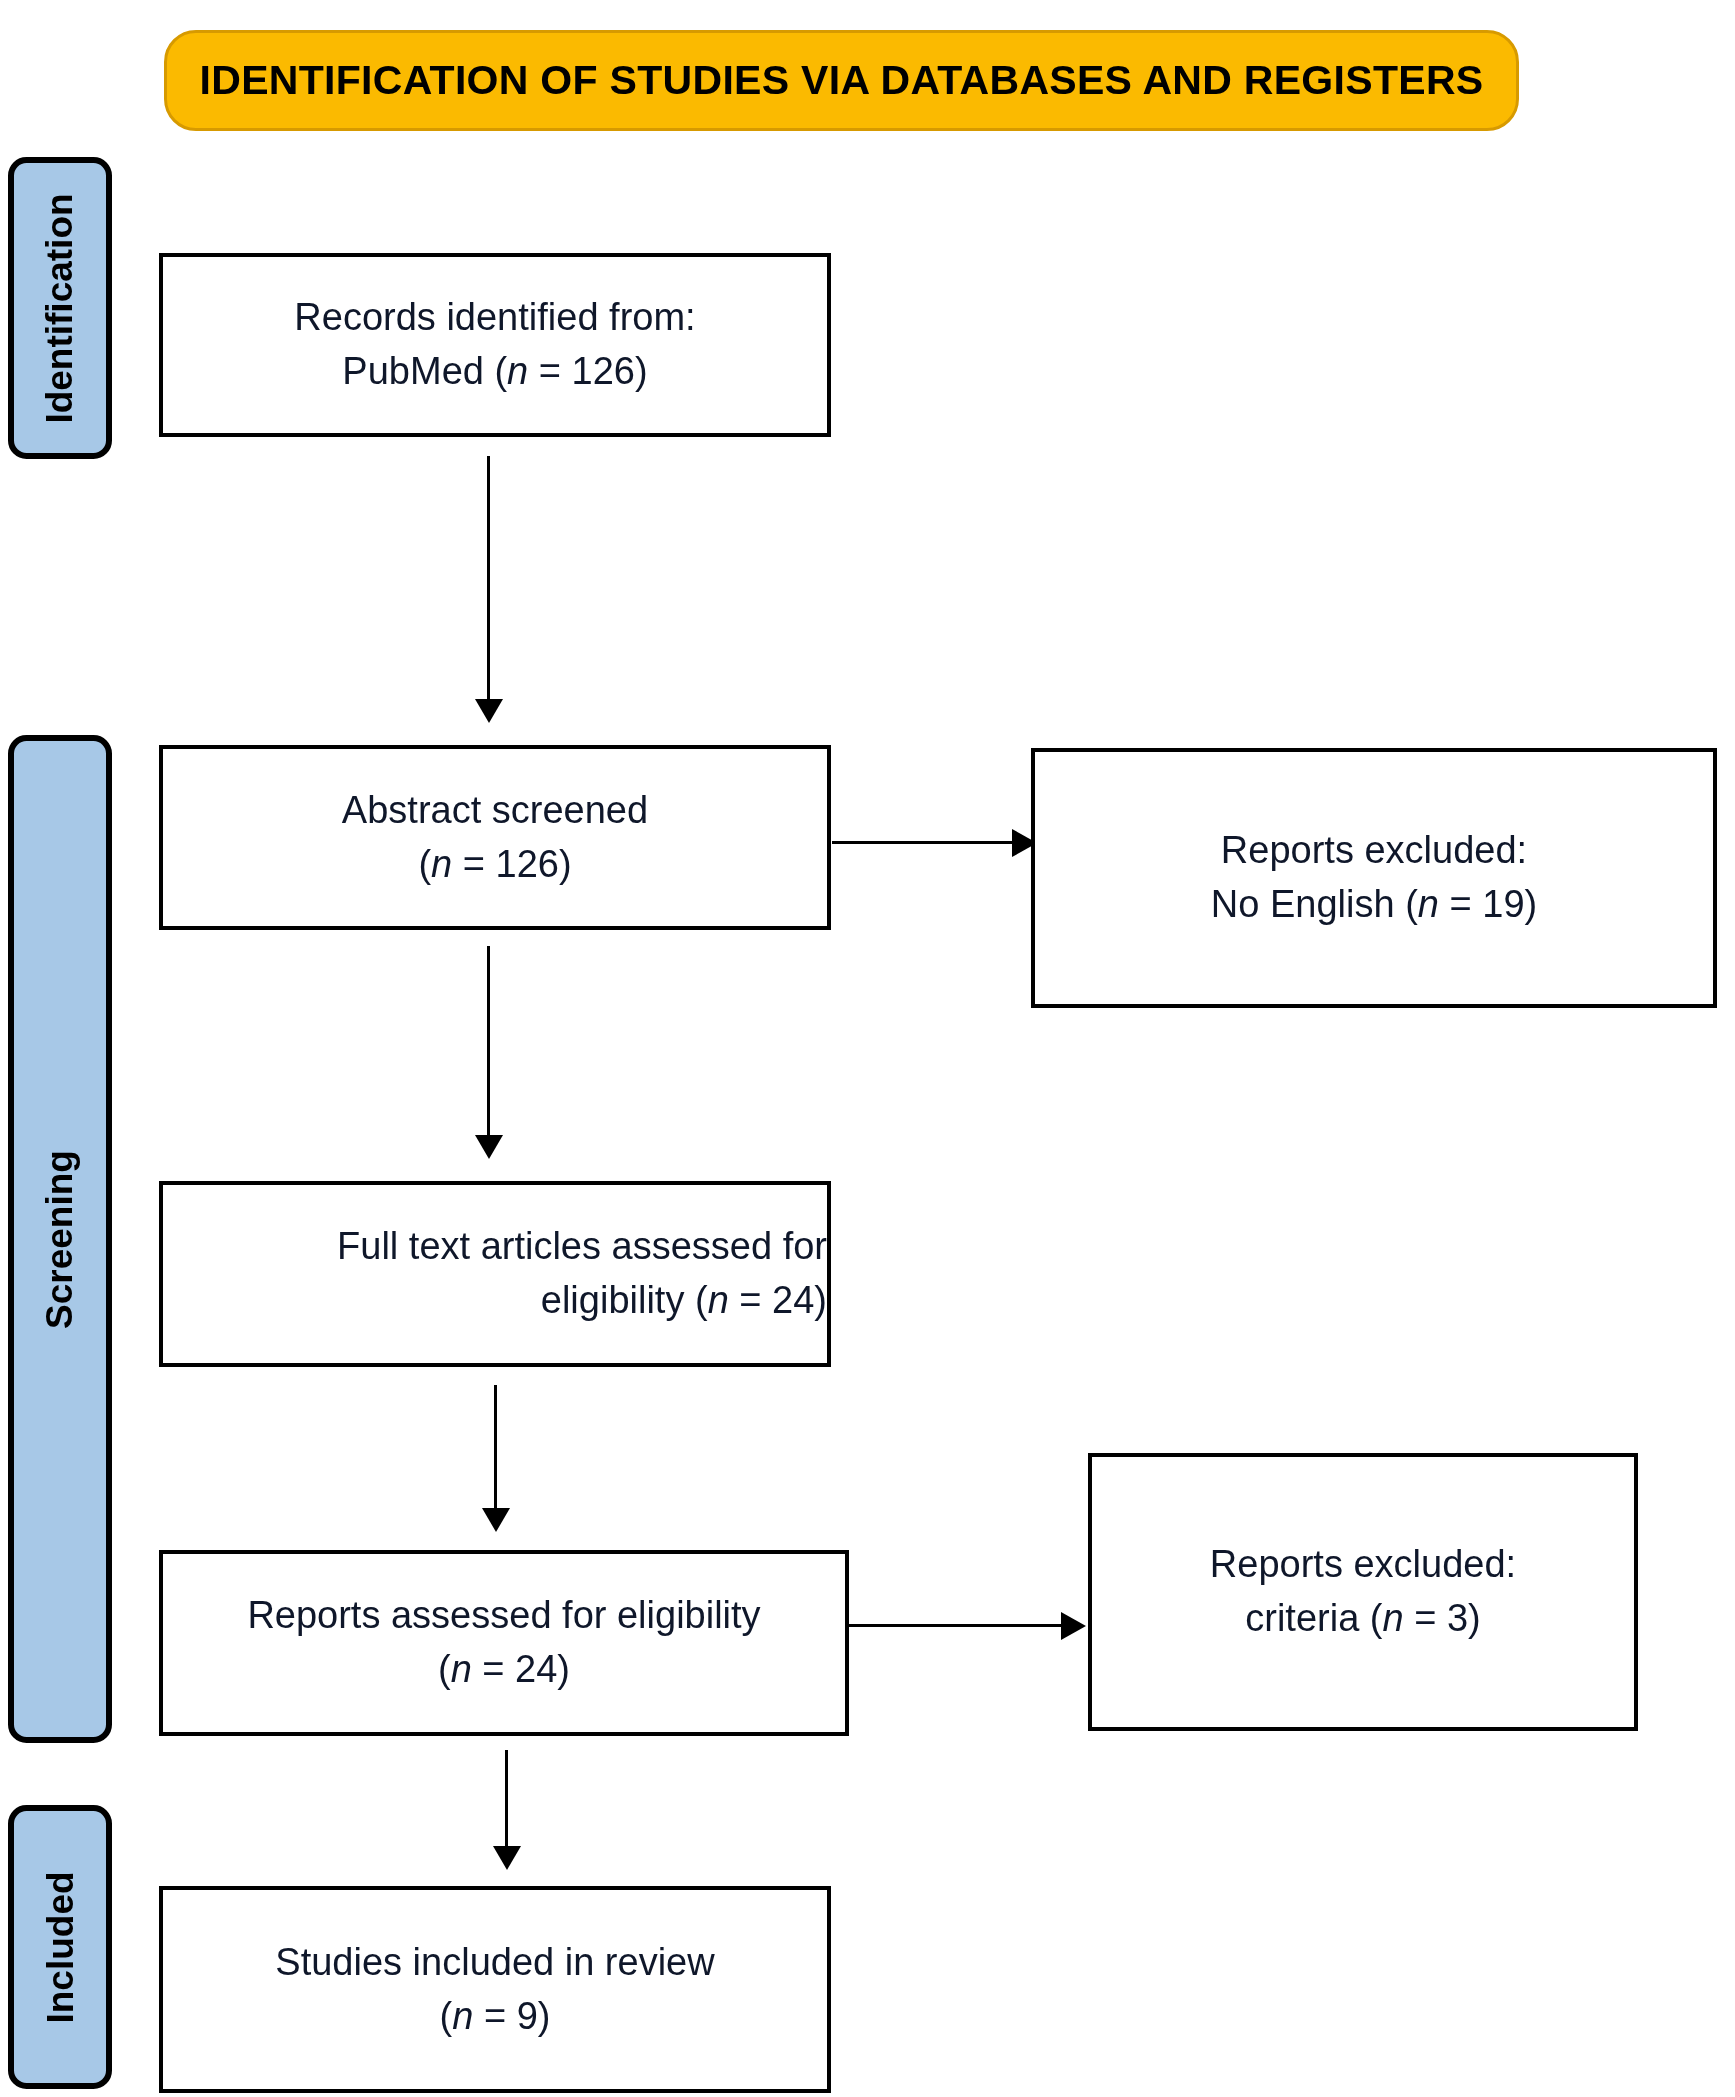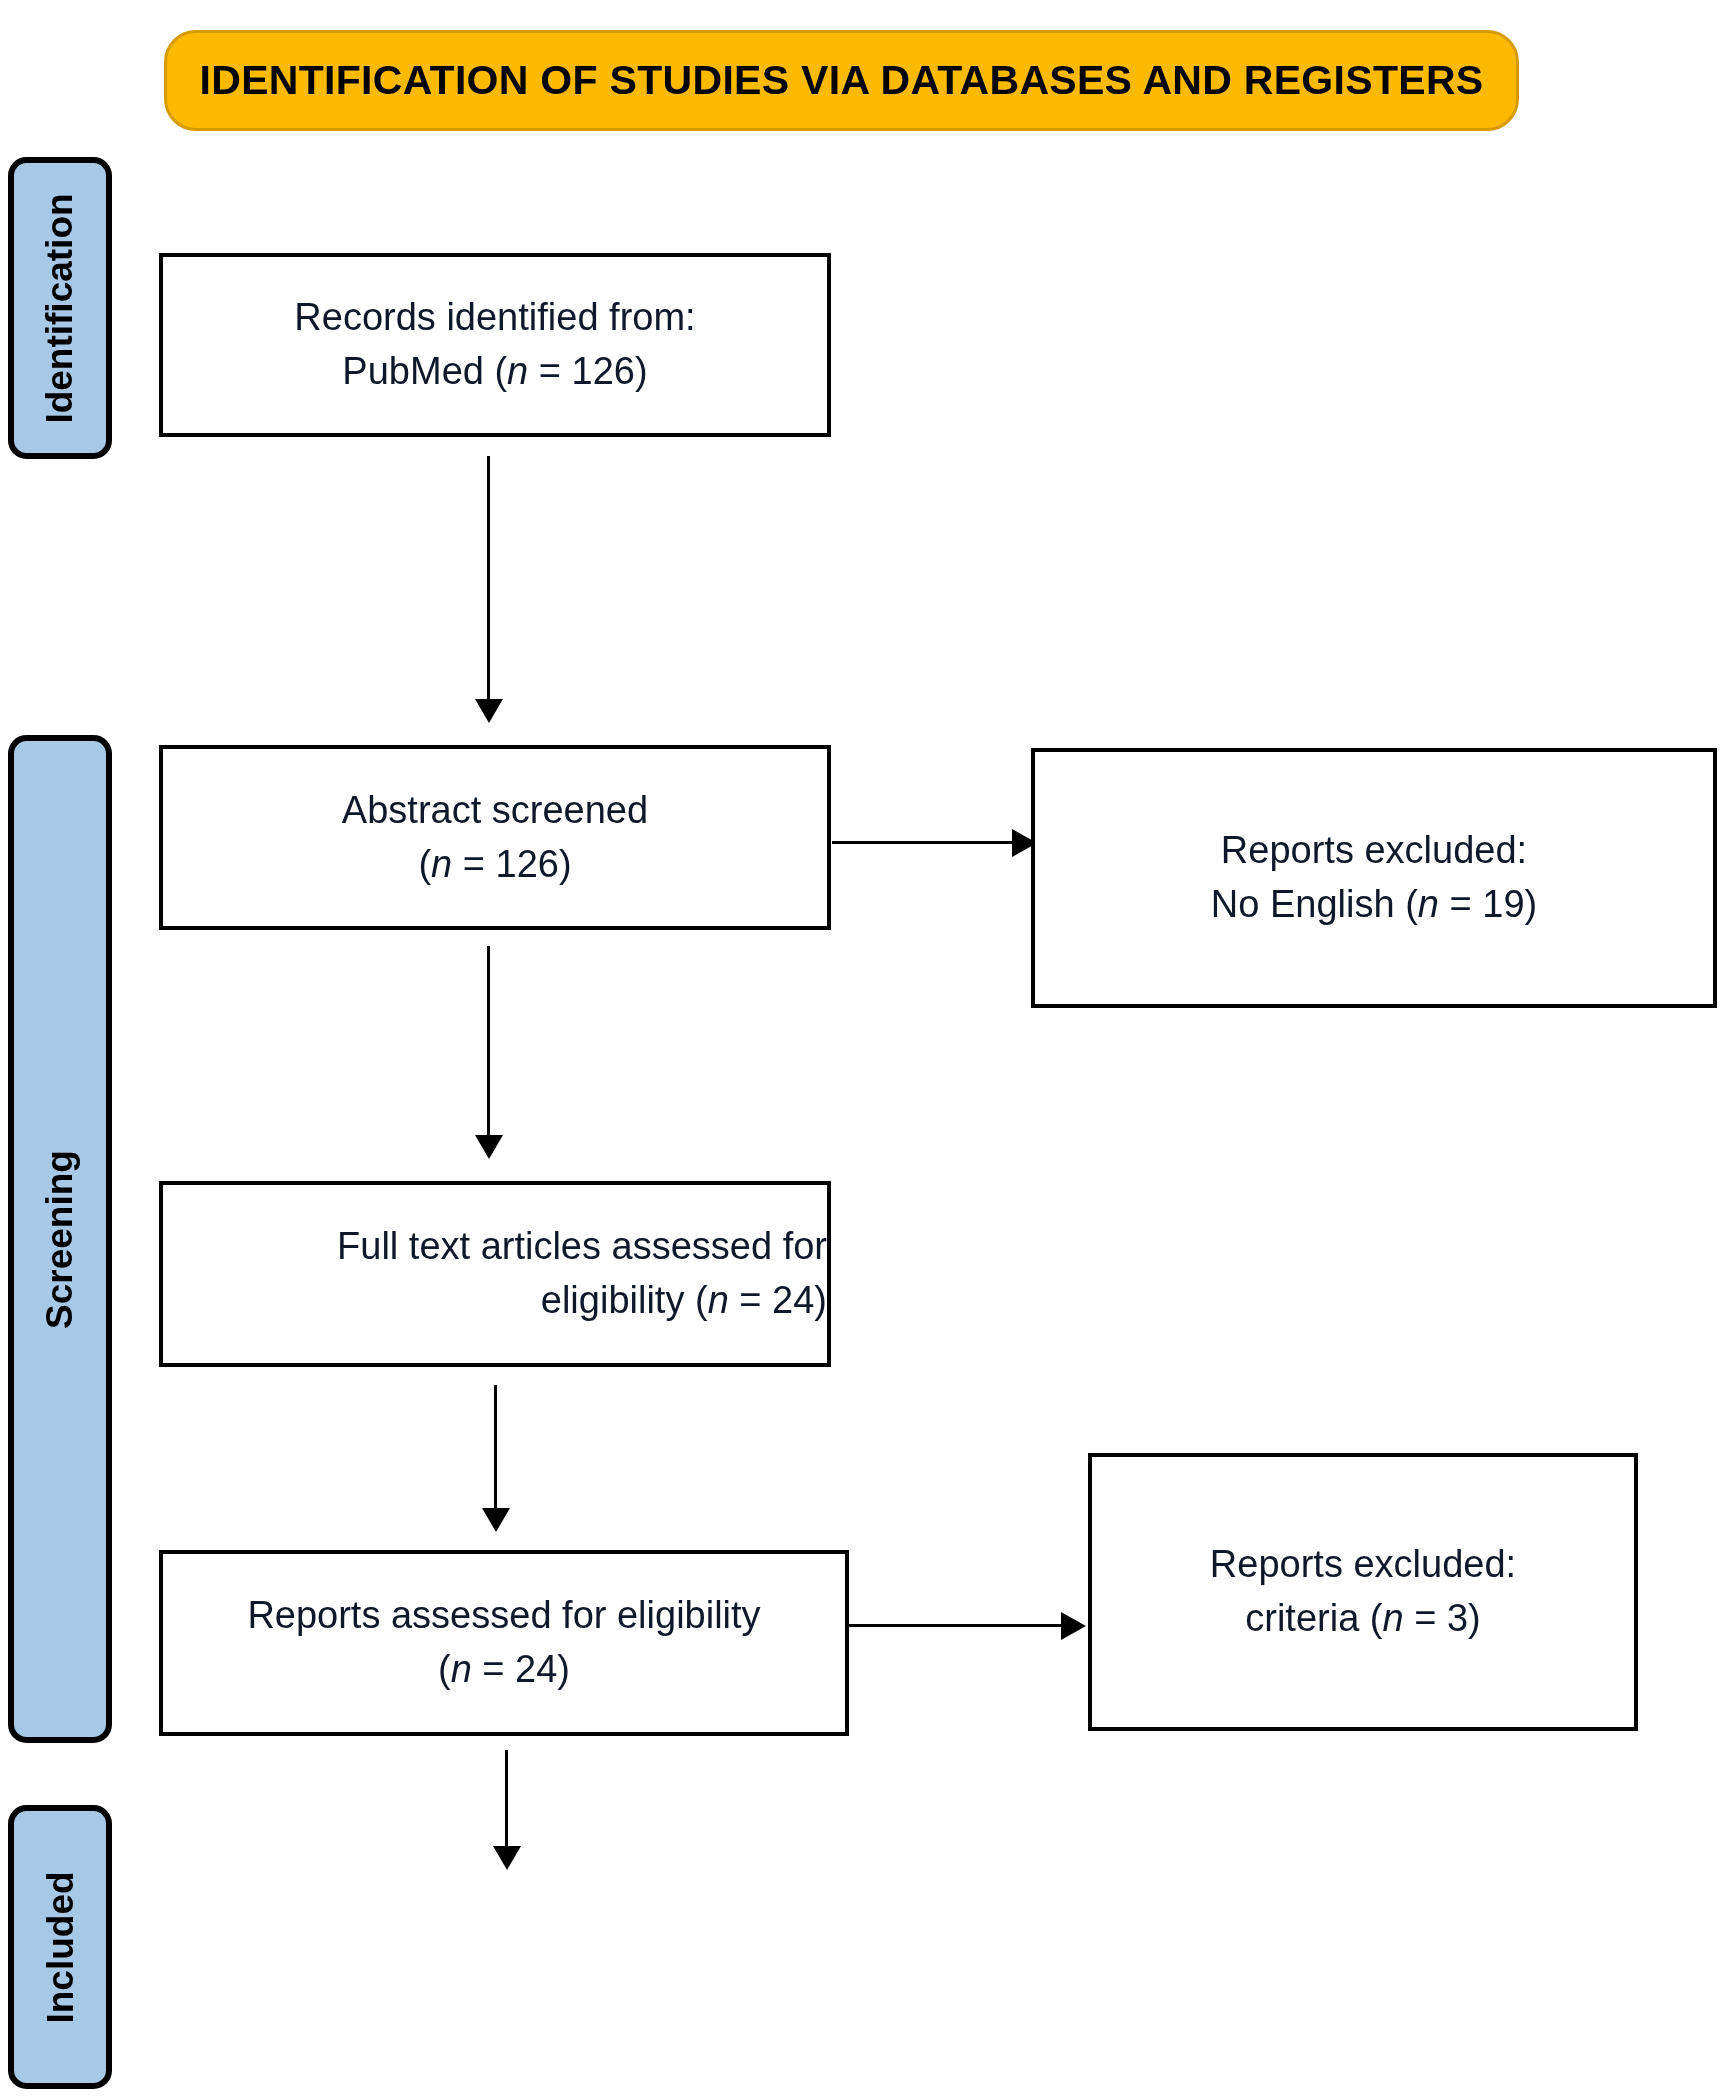--- a/index.html
+++ b/index.html
@@ -199,15 +199,19 @@
 
   <div class="arrow-h" id="arrow-6"></div>
 
   <div class="box" id="box-excluded-2">
     <div class="line">Reports excluded:</div>
     <div class="line"><span>criteria (</span><i>n</i><span> = 3)</span></div>
   </div>
 
   <div class="arrow-v" id="arrow-4"></div>
 
+  <div class="box" id="box-included">
+    <div class="line">Studies included in review</div>
+    <div class="line"><span>(</span><i>n</i><span> = 9)</span></div>
+  </div>
 
 </div>
 
 
 </body></html>

